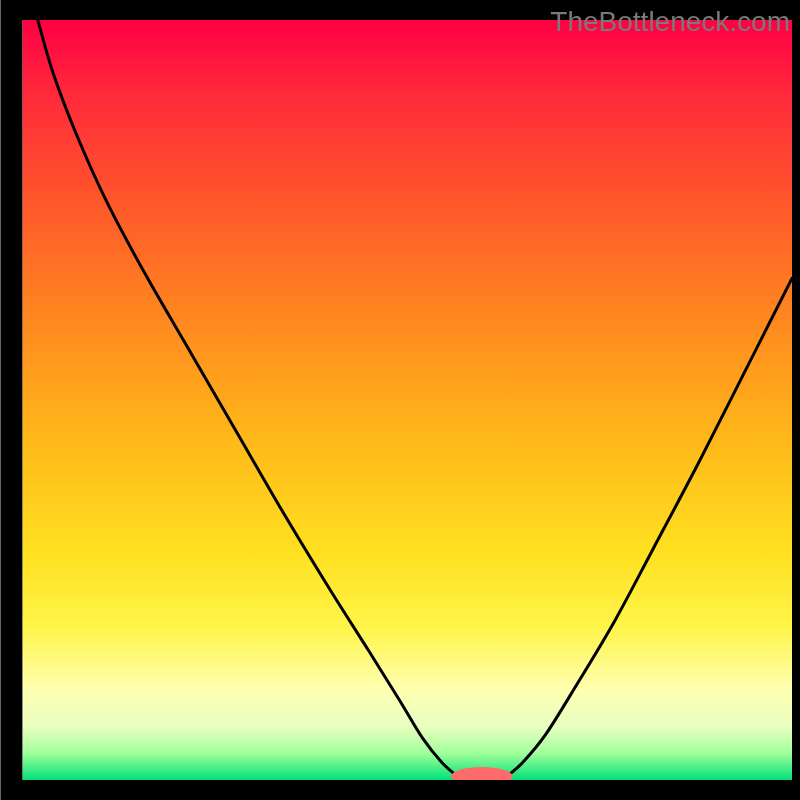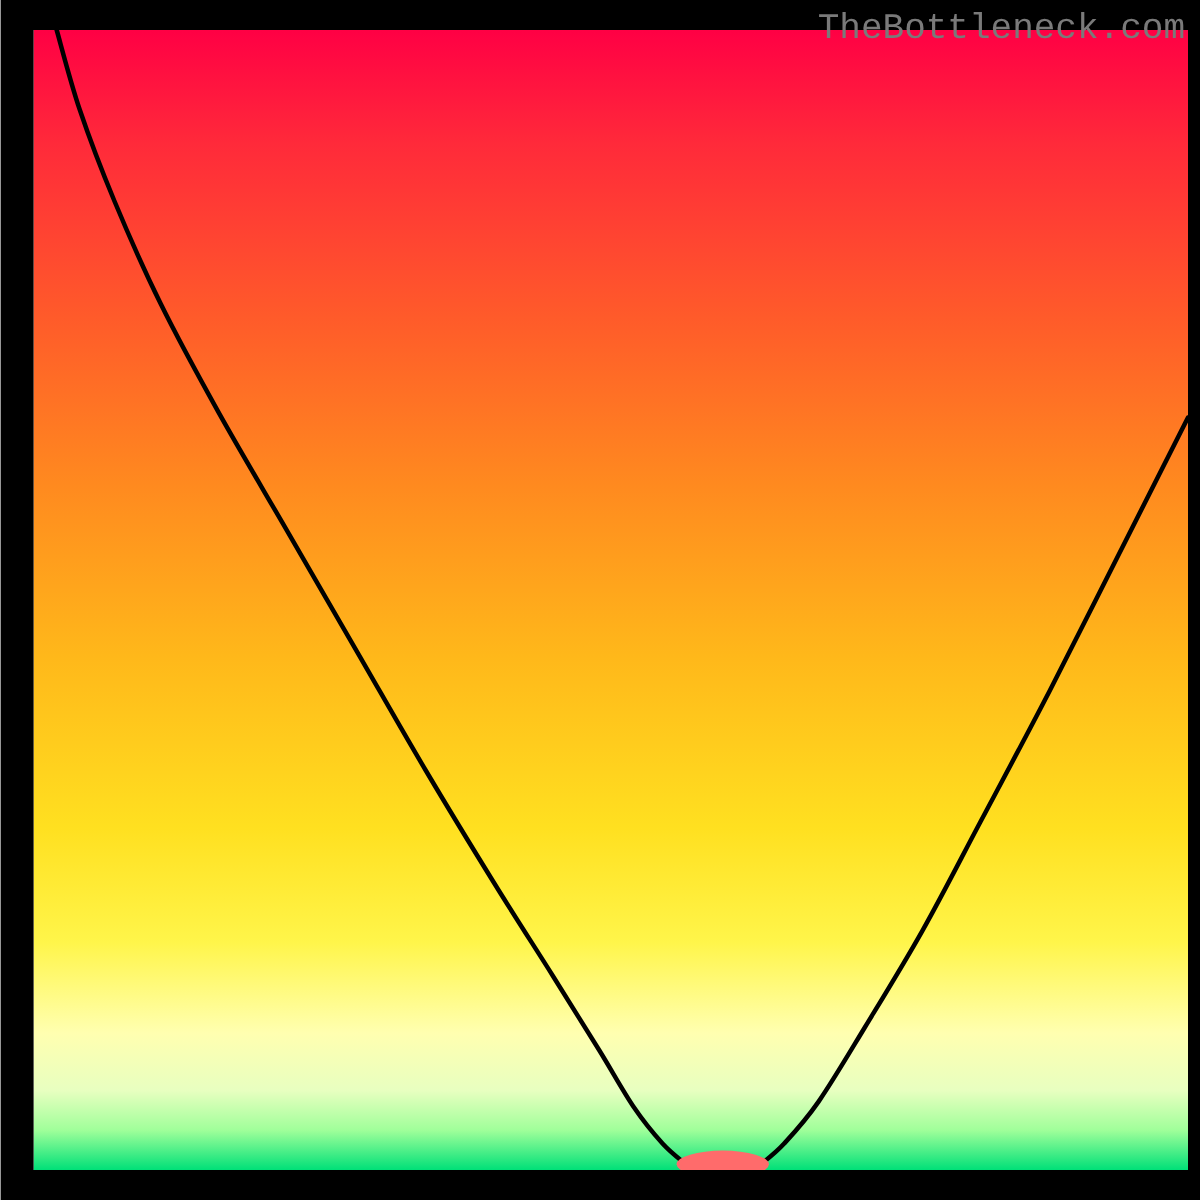--- a/index.html
+++ b/index.html
@@ -10,23 +10,23 @@
   }
   #chart-container {
     position: relative;
     width: 800px;
     height: 800px;
   }
   #watermark {
     position: absolute;
     top: 6px;
     right: 10px;
-    font-size: 24px;
+    font-size: 28px;
     color: #7a7a7a;
-    font-family: Liberation Mono, monospace;
+    font-family: Liberation Sans, sans-serif;
     z-index: 10;
   }
   svg {
     display: block;
   }
 </style>
 </head>
 <body>
 
 <div id="chart-container">

